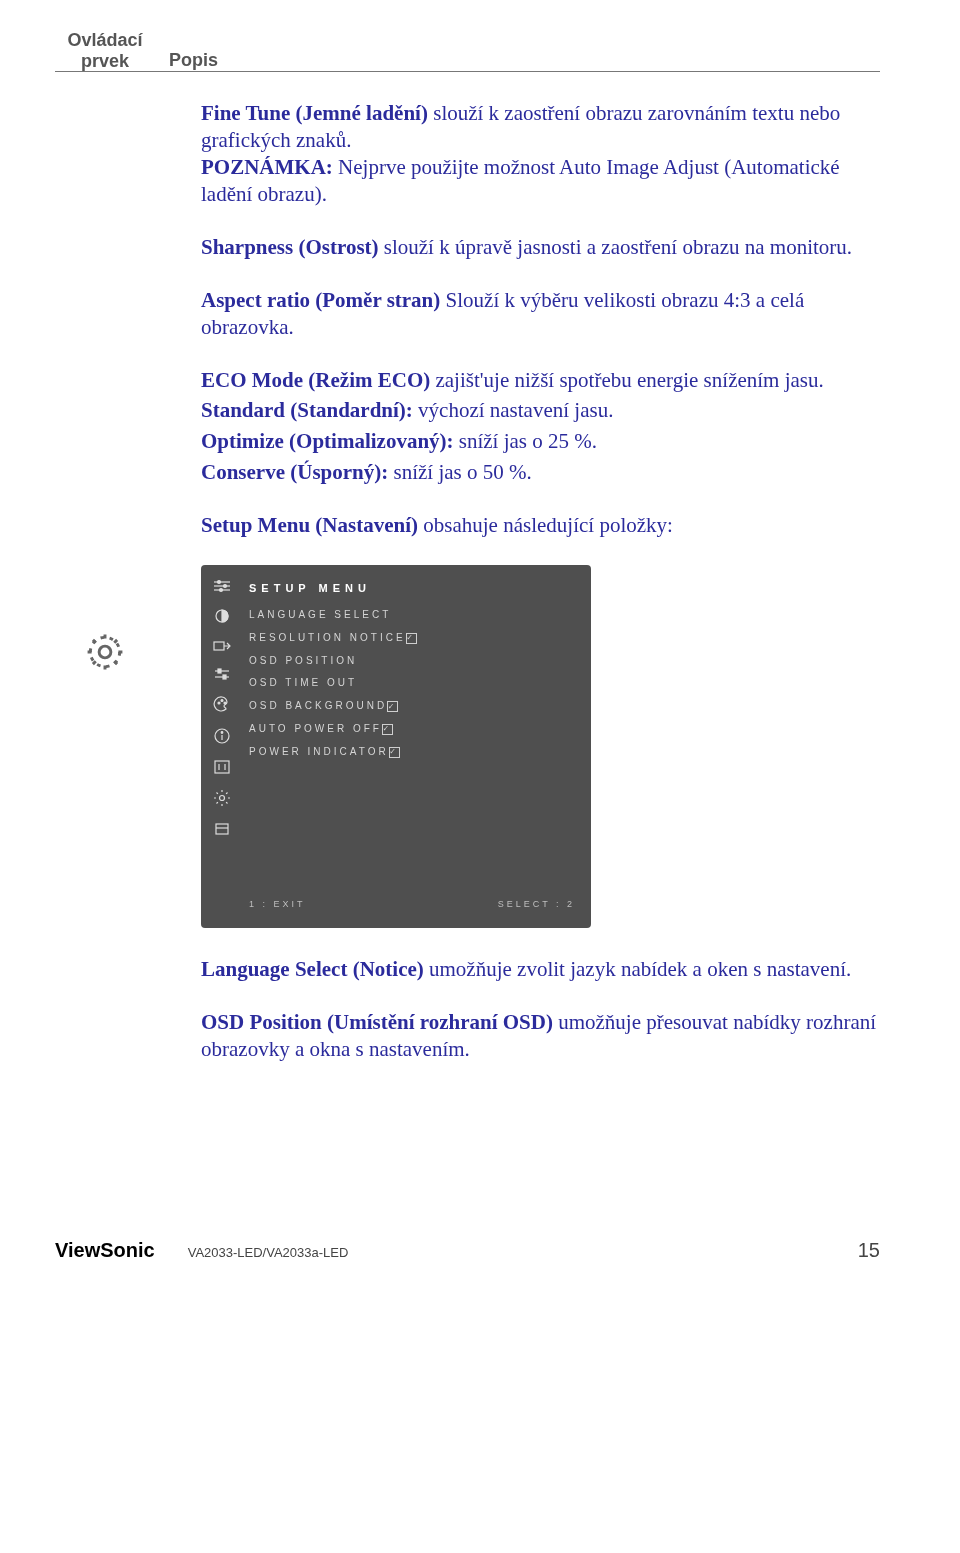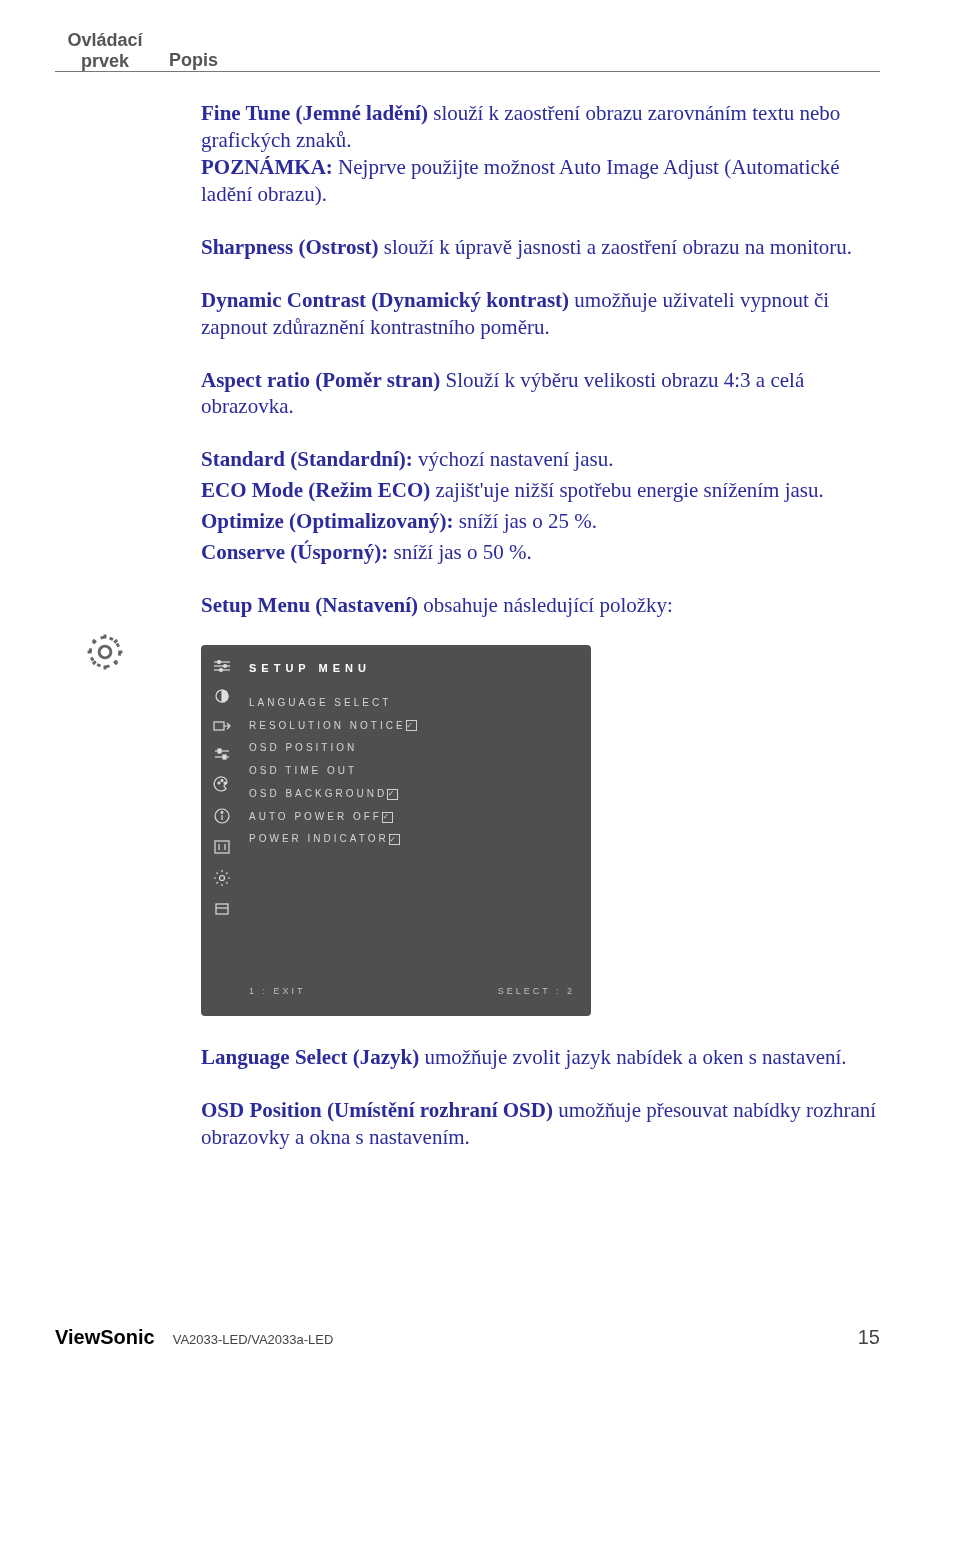--- a/index.html
+++ b/index.html
@@ -51,21 +51,21 @@
     flex-direction: column;
     align-items: center;
     gap: 14px;
   }
   .osd-side svg { display: block; }
   .osd-main { flex: 1; padding: 16px 16px 10px 6px; }
   .osd-title {
     font-size: 11px;
     letter-spacing: 5px;
     font-weight: bold;
-    margin-bottom: 22px;
+    margin-bottom: 14px;
     color: #fff;
   }
   .osd-item {
     display: flex;
     justify-content: flex-start;
     align-items: center;
     font-size: 10px;
     letter-spacing: 3px;
     margin-bottom: 10px;
     color: #d5d5d5;
@@ -84,21 +84,21 @@
     margin-top: 140px;
   }
 
   .page-footer {
     display: flex;
     justify-content: space-between;
     align-items: baseline;
     margin-top: 150px;
     font-family: Arial, Helvetica, sans-serif;
   }
-  .footer-left { display: flex; gap: 18px; align-items: baseline; }
+  .footer-left { display: flex; gap: 33px; align-items: baseline; }
   .brand { font-weight: bold; font-size: 20px; color: #000; }
   .model { font-size: 13px; color: #444; }
   .pnum { font-size: 20px; color: #444; }
 </style>
 </head>
 <body>
 
 <div class="table-header">
   <div class="th-control">Ovládací prvek</div>
   <div class="th-desc">Popis</div>
@@ -118,31 +118,28 @@
 
     <p class="para">
       <span class="bold">Fine Tune (Jemné ladění)</span><span> slouží k zaostření obrazu zarovnáním textu nebo grafických znaků.</span><br>
       <span class="bold">POZNÁMKA:</span><span> Nejprve použijte možnost Auto Image Adjust (Automatické ladění obrazu).</span>
     </p>
 
     <p class="para">
       <span class="bold">Sharpness (Ostrost)</span><span> slouží k úpravě jasnosti a zaostření obrazu na monitoru.</span>
     </p>
 
-    <p class="para">
-      <span class="bold">Dynamic Contrast (Dynamický kontrast)</span><span> umožňuje uživateli vypnout či zapnout zdůraznění kontrastního poměru.</span>
-    </p>
 
     <p class="para">
       <span class="bold">Aspect ratio (Poměr stran)</span><span> Slouží k výběru velikosti obrazu 4:3  a celá obrazovka.</span>
     </p>
 
     <div class="para">
+      <p class="para-tight"><span class="bold">ECO Mode (Režim ECO)</span><span> zajišt'uje nižší spotřebu energie snížením jasu.</span></p>
       <p class="para-tight"><span class="bold">Standard (Standardní):</span><span> výchozí nastavení jasu.</span></p>
-      <p class="para-tight"><span class="bold">ECO Mode (Režim ECO)</span><span> zajišt'uje nižší spotřebu energie snížením jasu.</span></p>
       <p class="para-tight"><span class="bold">Optimize (Optimalizovaný):</span><span> sníží jas o 25 %.</span></p>
       <p class="para-tight"><span class="bold">Conserve (Úsporný):</span><span> sníží jas o 50 %.</span></p>
     </div>
 
     <p class="para">
       <span class="bold">Setup Menu  (Nastavení)</span><span> obsahuje následující položky:</span>
     </p>
 
     <div class="osd-panel">
       <div class="osd-side">
@@ -221,21 +218,21 @@
             <span class="osd-check">✓</span>
           </div>
         <div class="osd-footer">
           <span>1 : EXIT</span>
           <span>SELECT : 2</span>
         </div>
       </div>
     </div>
 
     <p class="para">
-      <span class="bold">Language Select  (Jazyk)</span><span> umožňuje zvolit jazyk nabídek a oken s nastavení.</span>
+      <span class="bold">Language Select  (Notice)</span><span> umožňuje zvolit jazyk nabídek a oken s nastavení.</span>
     </p>
 
 
     <p class="para">
       <span class="bold">OSD Position (Umístění rozhraní OSD)</span><span> umožňuje přesouvat nabídky rozhraní obrazovky a okna s nastavením.</span>
     </p>
 
 
   </div>
 </div>

